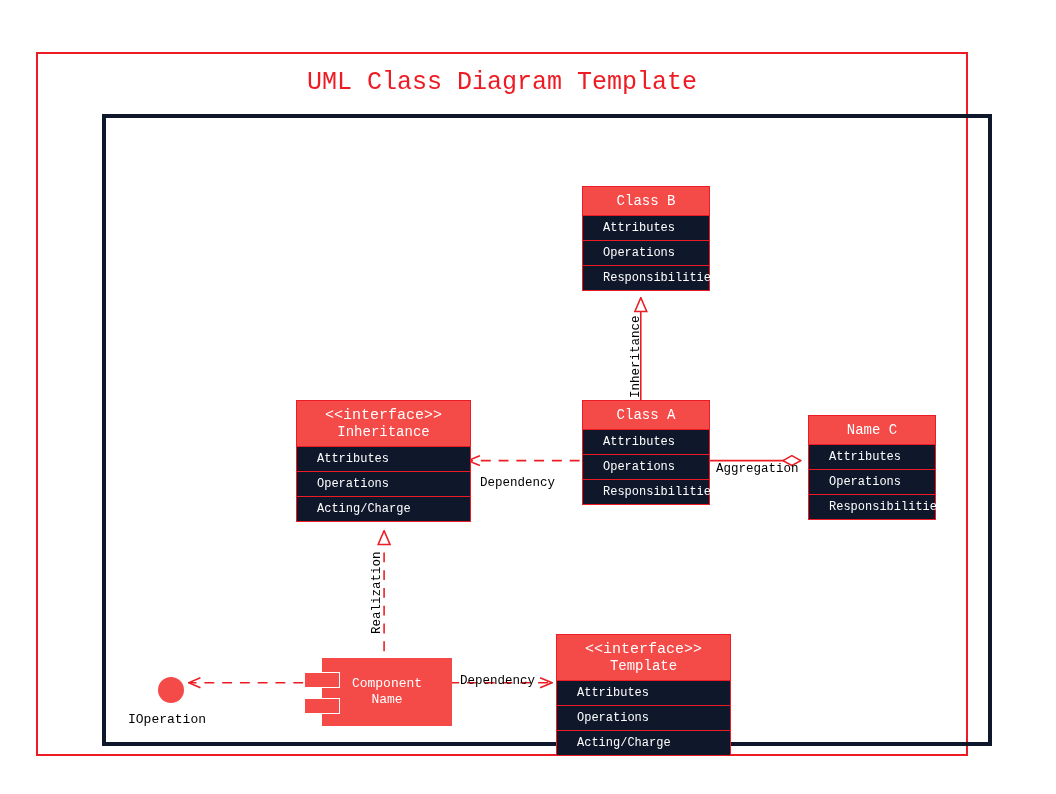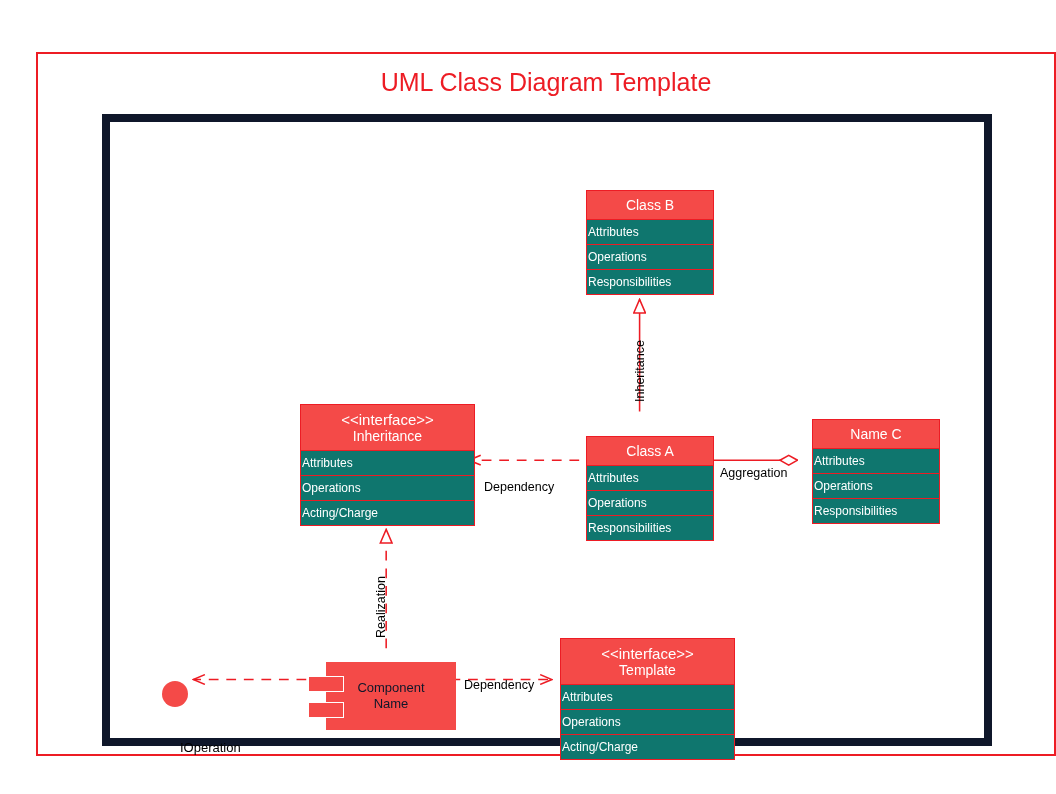--- a/index.html
+++ b/index.html
@@ -9,39 +9,40 @@
     height: 794px;
     background: #fff;
     font-family: Verdana, Arial, sans-serif;
     position: relative;
     color: #ed1c24;
   }
   .outer-frame {
     position: absolute;
     left: 36px;
     top: 52px;
-    width: 1020px;
+    width: 932px;
     height: 704px;
     border: 2px solid #ed1c24;
+    font-family: Liberation Mono, monospace;
   }
   .title {
     position: absolute;
     left: 0; right: 0;
     top: 14px;
     text-align: center;
     font-size: 25px;
     color: #ed1c24;
   }
   .inner-frame {
     position: absolute;
     left: 64px;
     top: 60px;
     width: 890px;
     height: 632px;
-    border: 8px solid #0f172a;
+    border: 4px solid #0f172a;
     
   }
   .svg-layer {
     position: absolute;
     left: 0; top: 0;
     width: 100%;
     height: 100%;
     pointer-events: none;
   }
   .node {
@@ -62,32 +63,32 @@
   }
   .node .hdr .stereo {
     display: block;
     font-size: 15px;
   }
   .node .hdr .nm {
     display: block;
     font-size: 14px;
   }
   .node .row {
-    padding: 5px 1px;
+    padding: 5px 20px;
     font-size: 12px;
     border-bottom: 1px solid #ed1c24;
-    background: #0f766e;
+    background: #0f172a;
     color: #fff;
   }
   .node .row:last-child { border-bottom: none; }
 
   .component {
     position: absolute;
     background: #f44a48;
-    color: #0f172a;
+    color: #ffffff;
     display: flex;
     align-items: center;
     justify-content: center;
     text-align: center;
     font-size: 13px;
     line-height: 1.25;
   }
   .component .tabs {
     position: absolute;
     left: -18px;
@@ -164,21 +165,21 @@
 
     <div class="node class" style="left:476px; top:68px; width:128px;">
       <div class="hdr">
           <span class="nm">Class B</span>
         </div>
       <div class="row">Attributes</div>
       <div class="row">Operations</div>
       <div class="row">Responsibilities</div>
     </div>
 
-    <div class="node class" style="left:476px; top:314px; width:128px;">
+    <div class="node class" style="left:476px; top:282px; width:128px;">
       <div class="hdr">
           <span class="nm">Class A</span>
         </div>
       <div class="row">Attributes</div>
       <div class="row">Operations</div>
       <div class="row">Responsibilities</div>
     </div>
 
     <div class="node class" style="left:702px; top:297px; width:128px;">
       <div class="hdr">
@@ -212,21 +213,21 @@
     <div class="component" style="left:216px; top:540px; width:130px; height:68px;">
       <div class="tabs" style="top:14px;">
         <div class="tab"></div>
         <div class="tab"></div>
       </div>
       <span style="white-space:pre-line;">Component
 Name</span>
     </div>
 
     <div class="ball" style="left:52px; top:559px;"></div>
-    <div class="ball-label" style="left:22px; top:618px;margin-left:48px;">IOperation</div>
+    <div class="ball-label" style="left:22px; top:594px;">IOperation</div>
 
     <div class="rel-label vert" style="left:523px; top:280px;">Inheritance</div>
     <div class="rel-label" style="left:374px; top:358px;">Dependency</div>
     <div class="rel-label" style="left:610px; top:344px;">Aggregation</div>
     <div class="rel-label vert" style="left:264px; top:516px;">Realization</div>
     <div class="rel-label" style="left:354px; top:556px;">Dependency</div>
 
   </div>
 </div>
 

